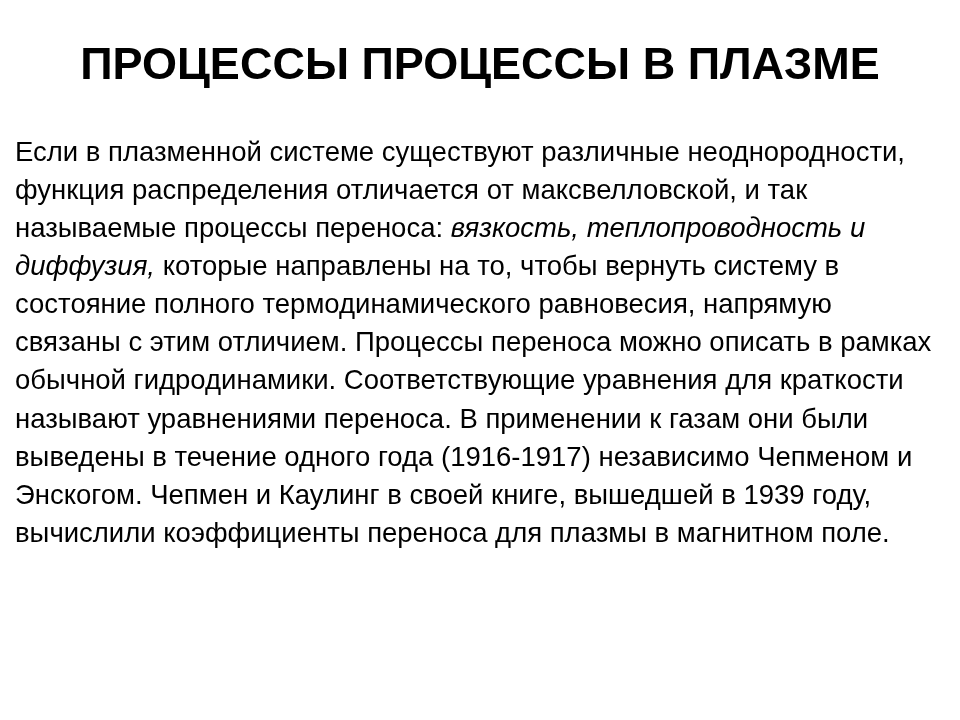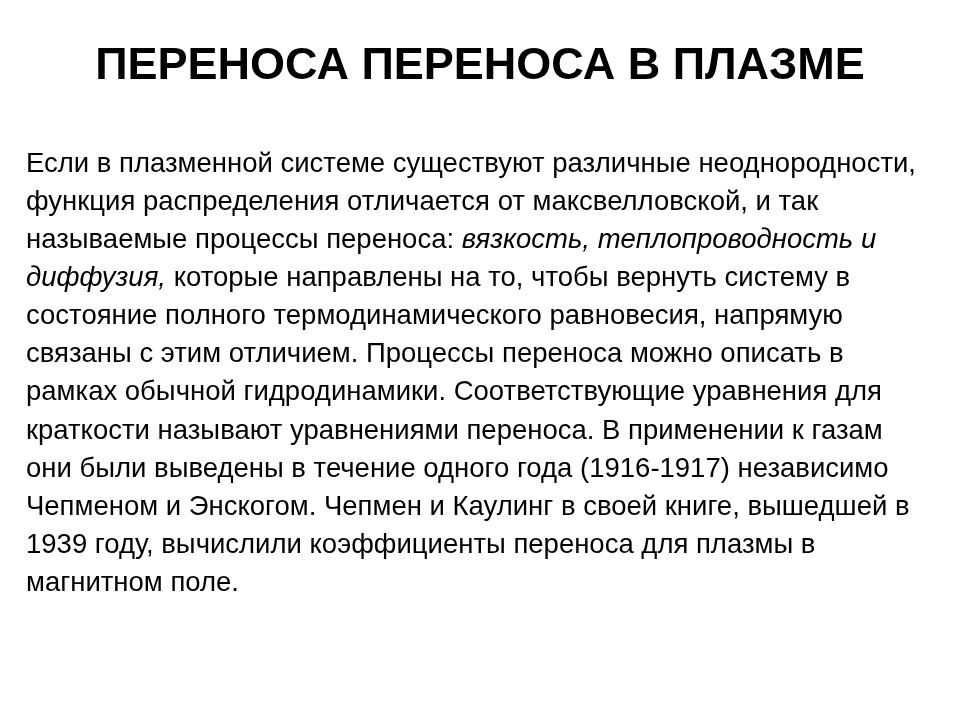--- a/index.html
+++ b/index.html
@@ -35,30 +35,30 @@
   .slide-body {
     position: absolute;
     top: 128px;
     left: 10px;
     width: 938px;
     font-size: 27.5px;
     line-height: 1.385;
     text-align: left;
   }
   .body-para {
-    margin: 16px;
+    margin: 5px;
   }
   .emph {
     font-style: italic;
   }
 </style>
 </head>
 <body>
 
 <div class="slide">
 
-  <h1 class="slide-title">ПЕРЕНОСА ПЕРЕНОСА В ПЛАЗМЕ</h1>
+  <h1 class="slide-title">ПРОЦЕССЫ ПРОЦЕССЫ В ПЛАЗМЕ</h1>
 
   <div class="slide-body">
     <p class="body-para"><span>Если в плазменной системе существуют различные неоднородности, функция распределения отличается от максвелловской, и так называемые процессы переноса: </span><span class="emph">вязкость, теплопроводность и диффузия,</span><span> которые направлены на то, чтобы вернуть систему в состояние полного термодинамического равновесия, напрямую связаны с этим отличием. Процессы переноса можно описать в рамках обычной гидродинамики. Соответствующие уравнения для краткости называют уравнениями переноса. В применении к газам они были выведены в течение одного года (1916-1917) независимо Чепменом и Энскогом. Чепмен и Каулинг в своей книге, вышедшей в 1939 году, вычислили коэффициенты переноса для плазмы в магнитном поле.</span></p>
   </div>
 
 </div>
 
 </body></html>

